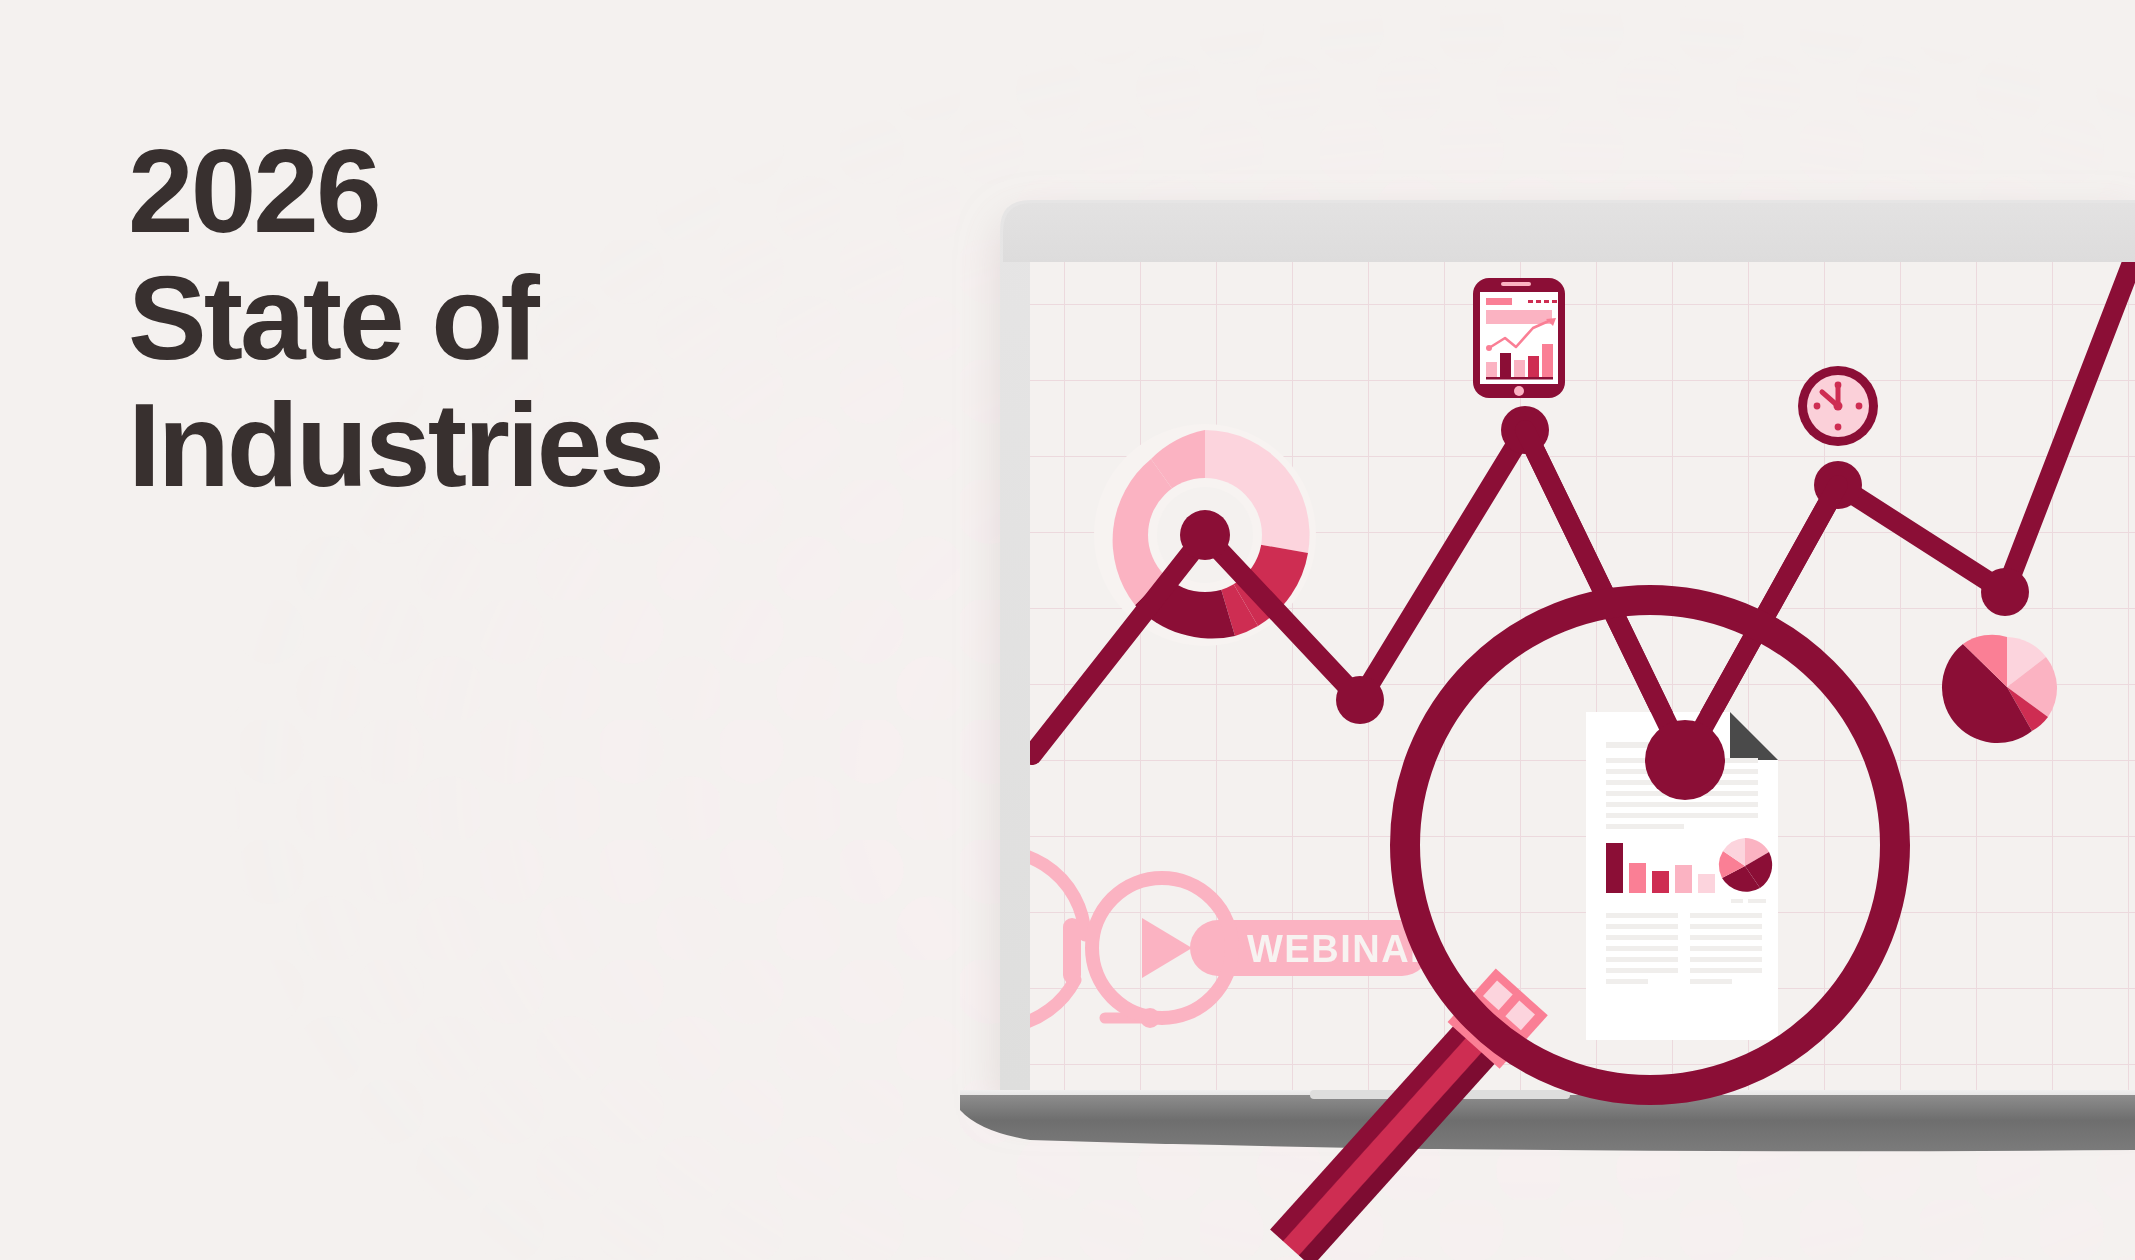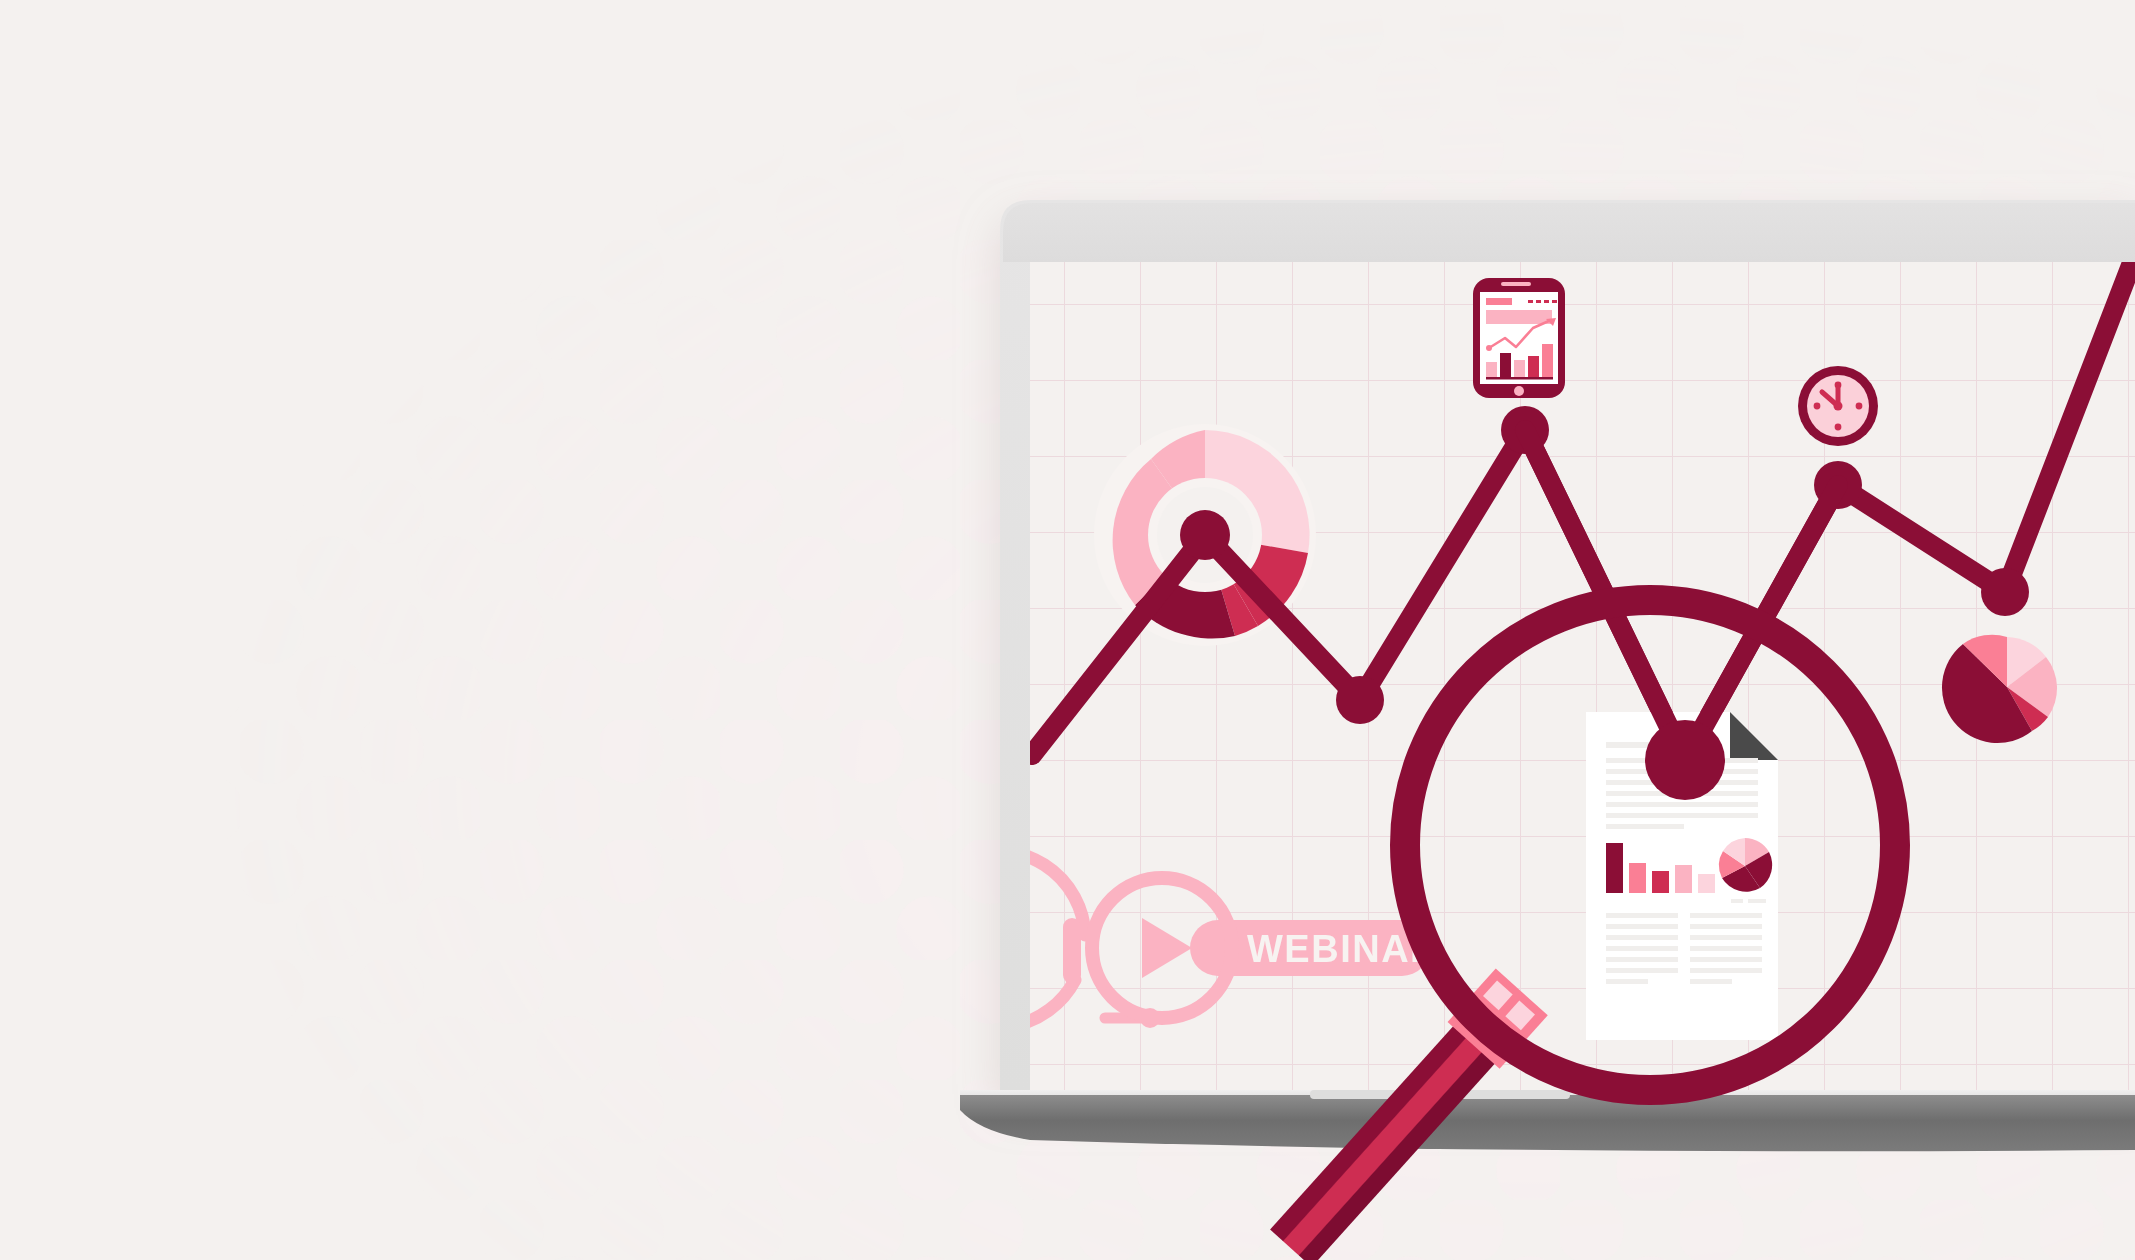--- a/index.html
+++ b/index.html
@@ -82,20 +82,25 @@
         <stop offset="70%" stop-color="#ffffff" stop-opacity="0.55"></stop>
         <stop offset="100%" stop-color="#ffffff" stop-opacity="0"></stop>
       </radialGradient>
       <mask id="dotmask">
         <rect x="0" y="0" width="2135" height="1260" fill="url(#dotfade)"></rect>
       </mask>
     </defs>
     <rect x="0" y="0" width="2135" height="1260" fill="url(#dots)" mask="url(#dotmask)"></rect>
   </svg>
 
+  <div id="headline">
+    <div class="headline-line">2026</div>
+    <div class="headline-line">State of</div>
+    <div class="headline-line">Industries</div>
+  </div>
 
   <div id="illustration">
     <svg id="scene-svg" viewBox="0 0 2135 1260" aria-hidden="true">
       <defs>
         <linearGradient id="frameGrad" x1="0" y1="0" x2="0" y2="1">
           <stop offset="0%" stop-color="#e6e5e5"></stop>
           <stop offset="100%" stop-color="#dededd"></stop>
         </linearGradient>
         <linearGradient id="bezelGrad" x1="0" y1="0" x2="0" y2="1">
           <stop offset="0%" stop-color="#e3e2e2"></stop>

